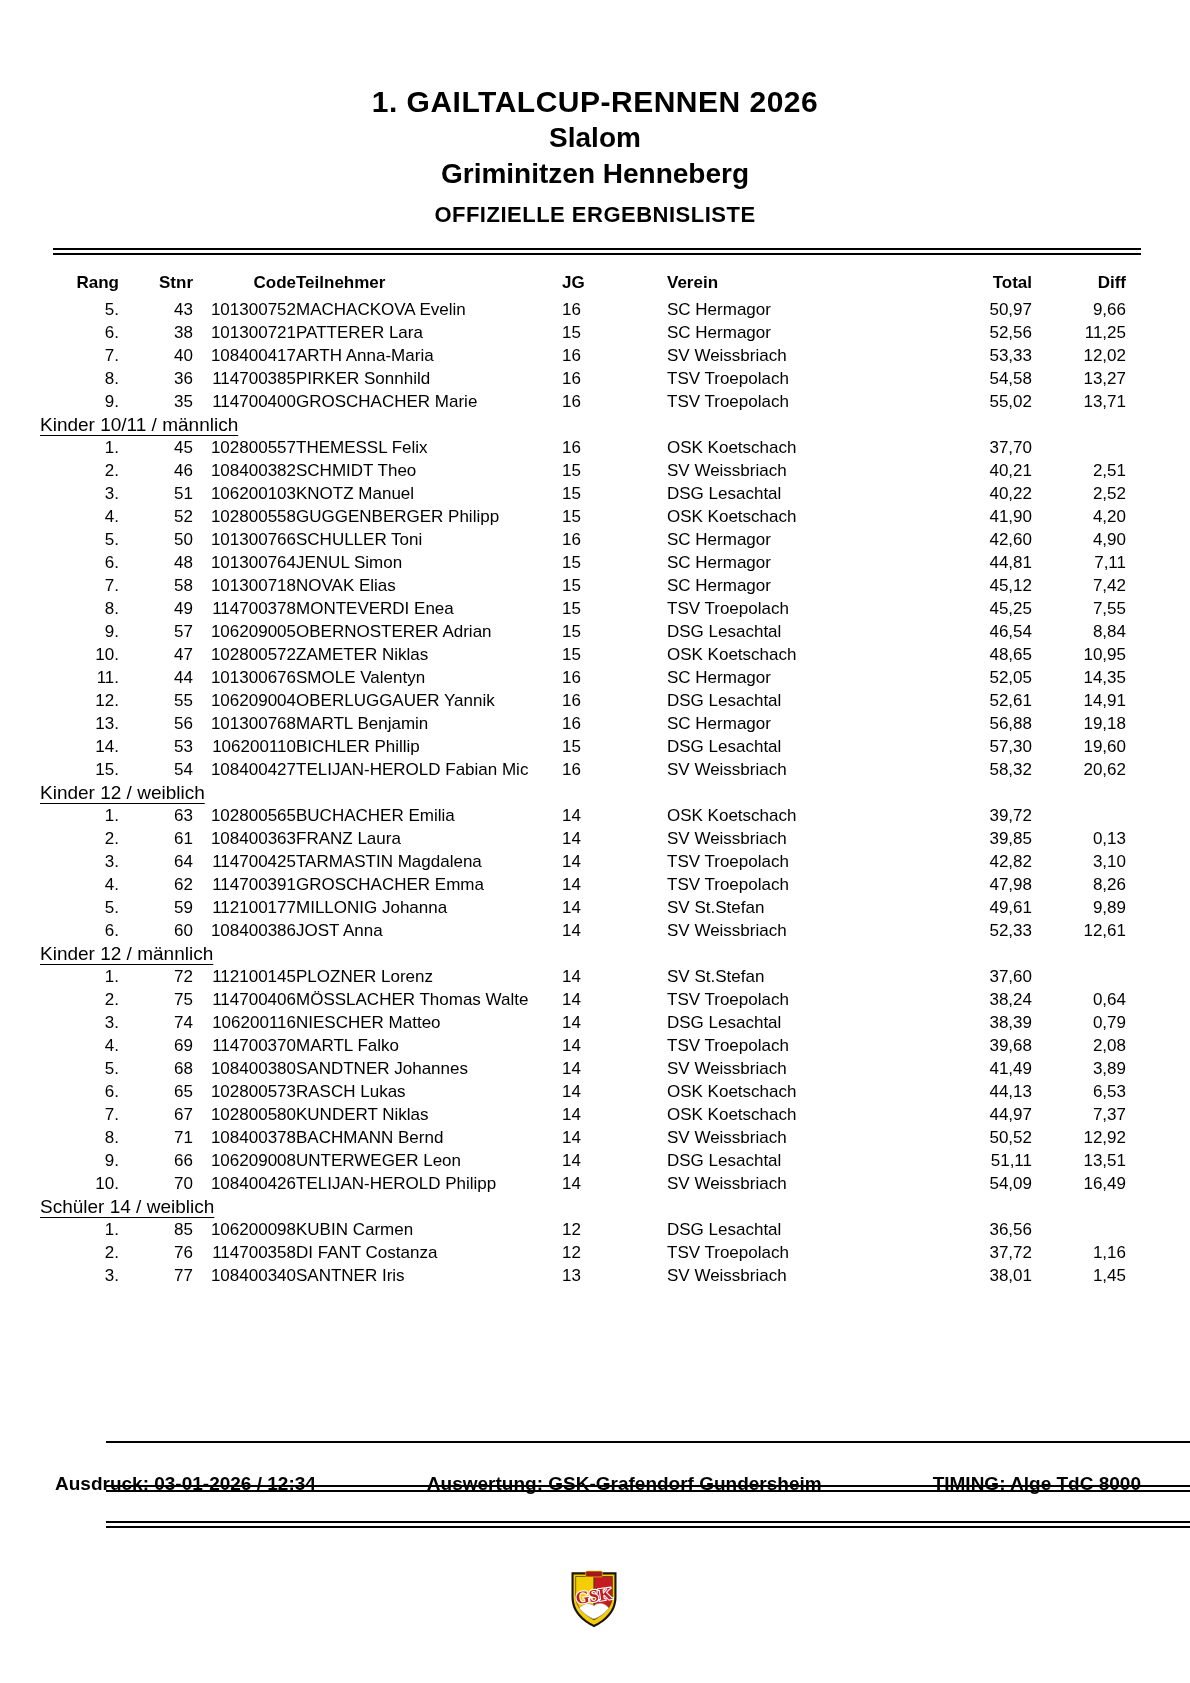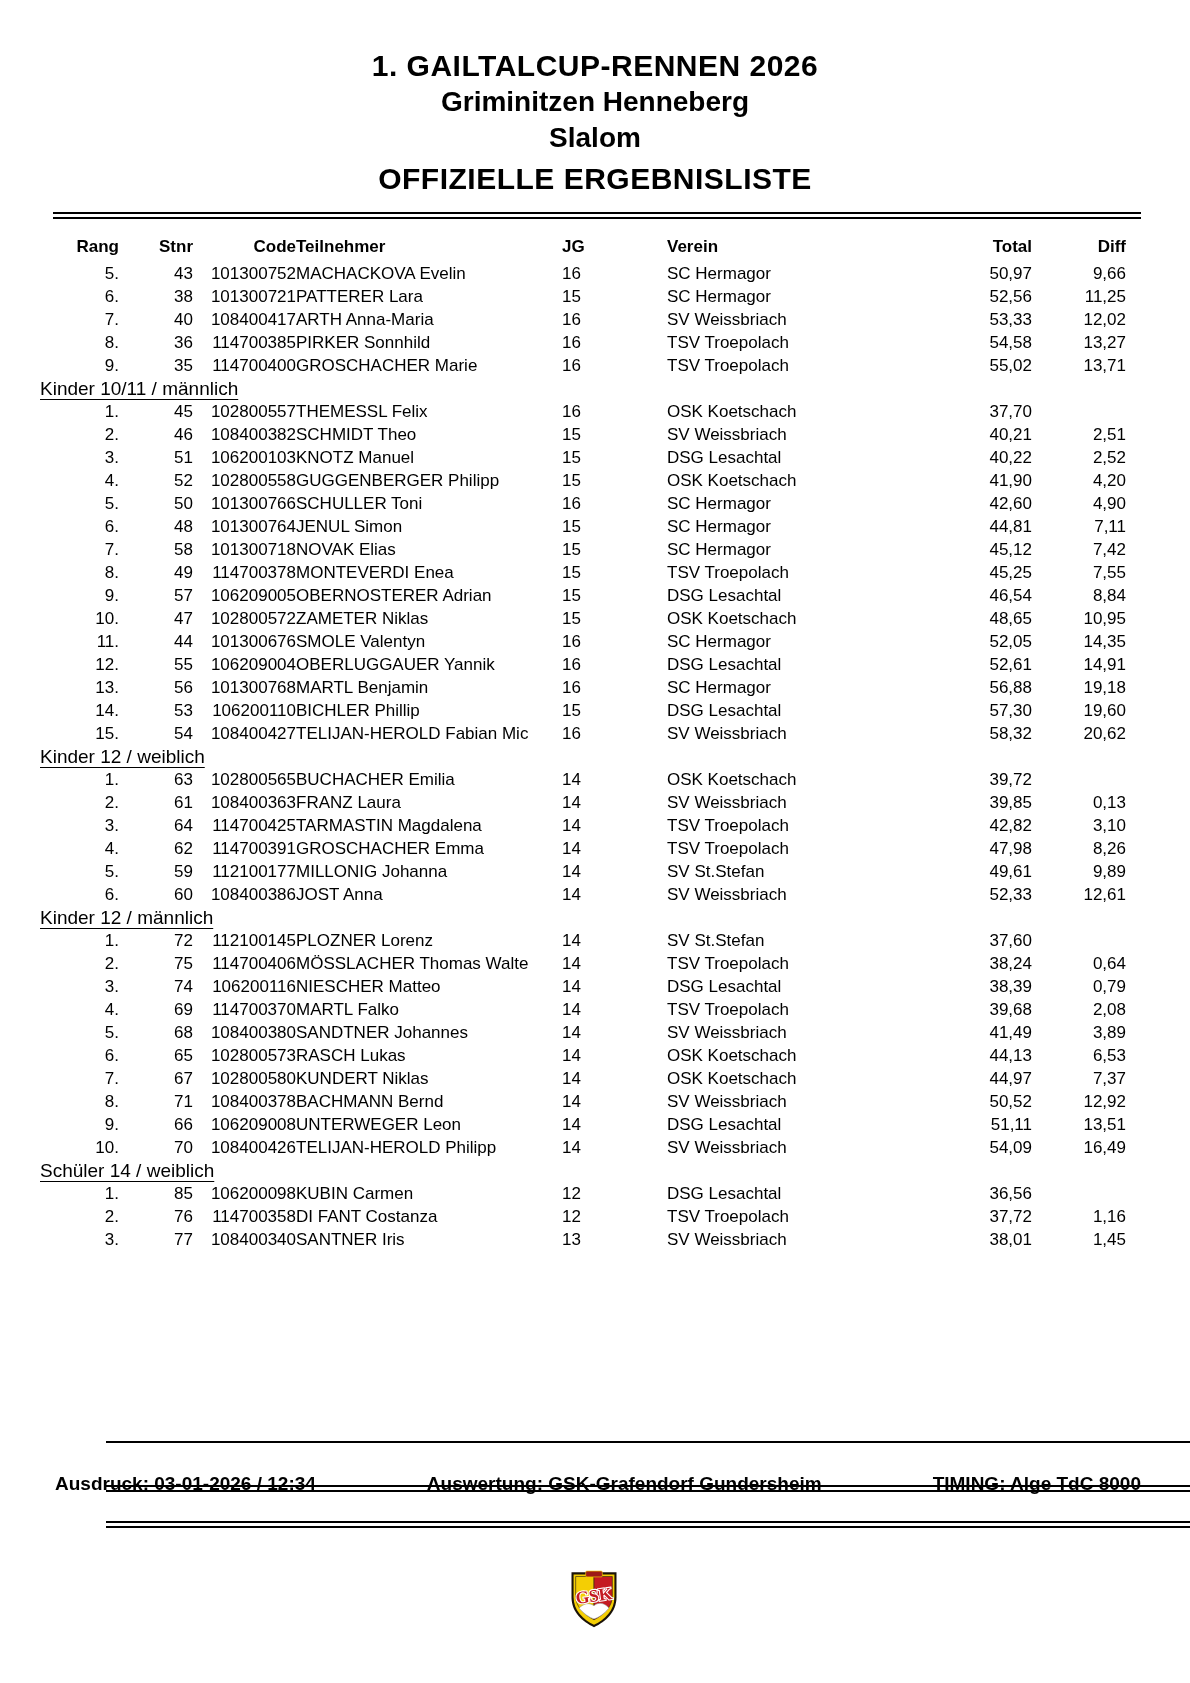--- a/index.html
+++ b/index.html
@@ -10,24 +10,24 @@
     color: #000;
   }
   .page {
     position: relative;
     width: 1190px;
     height: 1683px;
     background: #fff;
     overflow: hidden;
   }
   
-  .titles { text-align: center; padding-top: 48px; }
+  .titles { text-align: center; padding-top: 84px; }
   .title-main  { font-size: 30px; font-weight: bold; line-height: 36px; letter-spacing: 0.5px; }
   .title-sub   { font-size: 28px; font-weight: bold; line-height: 36px; }
-  .title-list  { font-size: 30px; font-weight: bold; line-height: 36px; margin-top: 5px; letter-spacing: 0.5px; }
+  .title-list  { font-size: 22px; font-weight: bold; line-height: 36px; margin-top: 5px; letter-spacing: 0.5px; }
 
   .rule-wrap { margin-left: 53px; width: 1088px; }
   .rule-double {
     height: 7px;
     border-top: 2px solid #000;
     border-bottom: 2px solid #000;
   }
   .rule-single { height: 2px; background: #000; }
   .title-rule { margin-top: 15px; }
 
@@ -81,22 +81,22 @@
   .club-logo          { position: absolute; top: 1568px; left: 569px; width: 50px; height: 62px; }
   .club-logo svg      { width: 100%; height: 100%; display: block; }
 </style>
 </head>
 <body>
 
 <div class="page">
 
   <div class="titles">
     <div class="title-main">1. GAILTALCUP-RENNEN 2026</div>
+    <div class="title-sub">Slalom</div>
     <div class="title-sub">Griminitzen Henneberg</div>
-    <div class="title-sub">Slalom</div>
     <div class="title-list">OFFIZIELLE ERGEBNISLISTE</div>
   </div>
   <div class="rule-wrap title-rule">
     <div class="rule-double"></div>
   </div>
 
   <table class="results">
     <colgroup>
       <col style="width:79px">
         <col style="width:74px">

